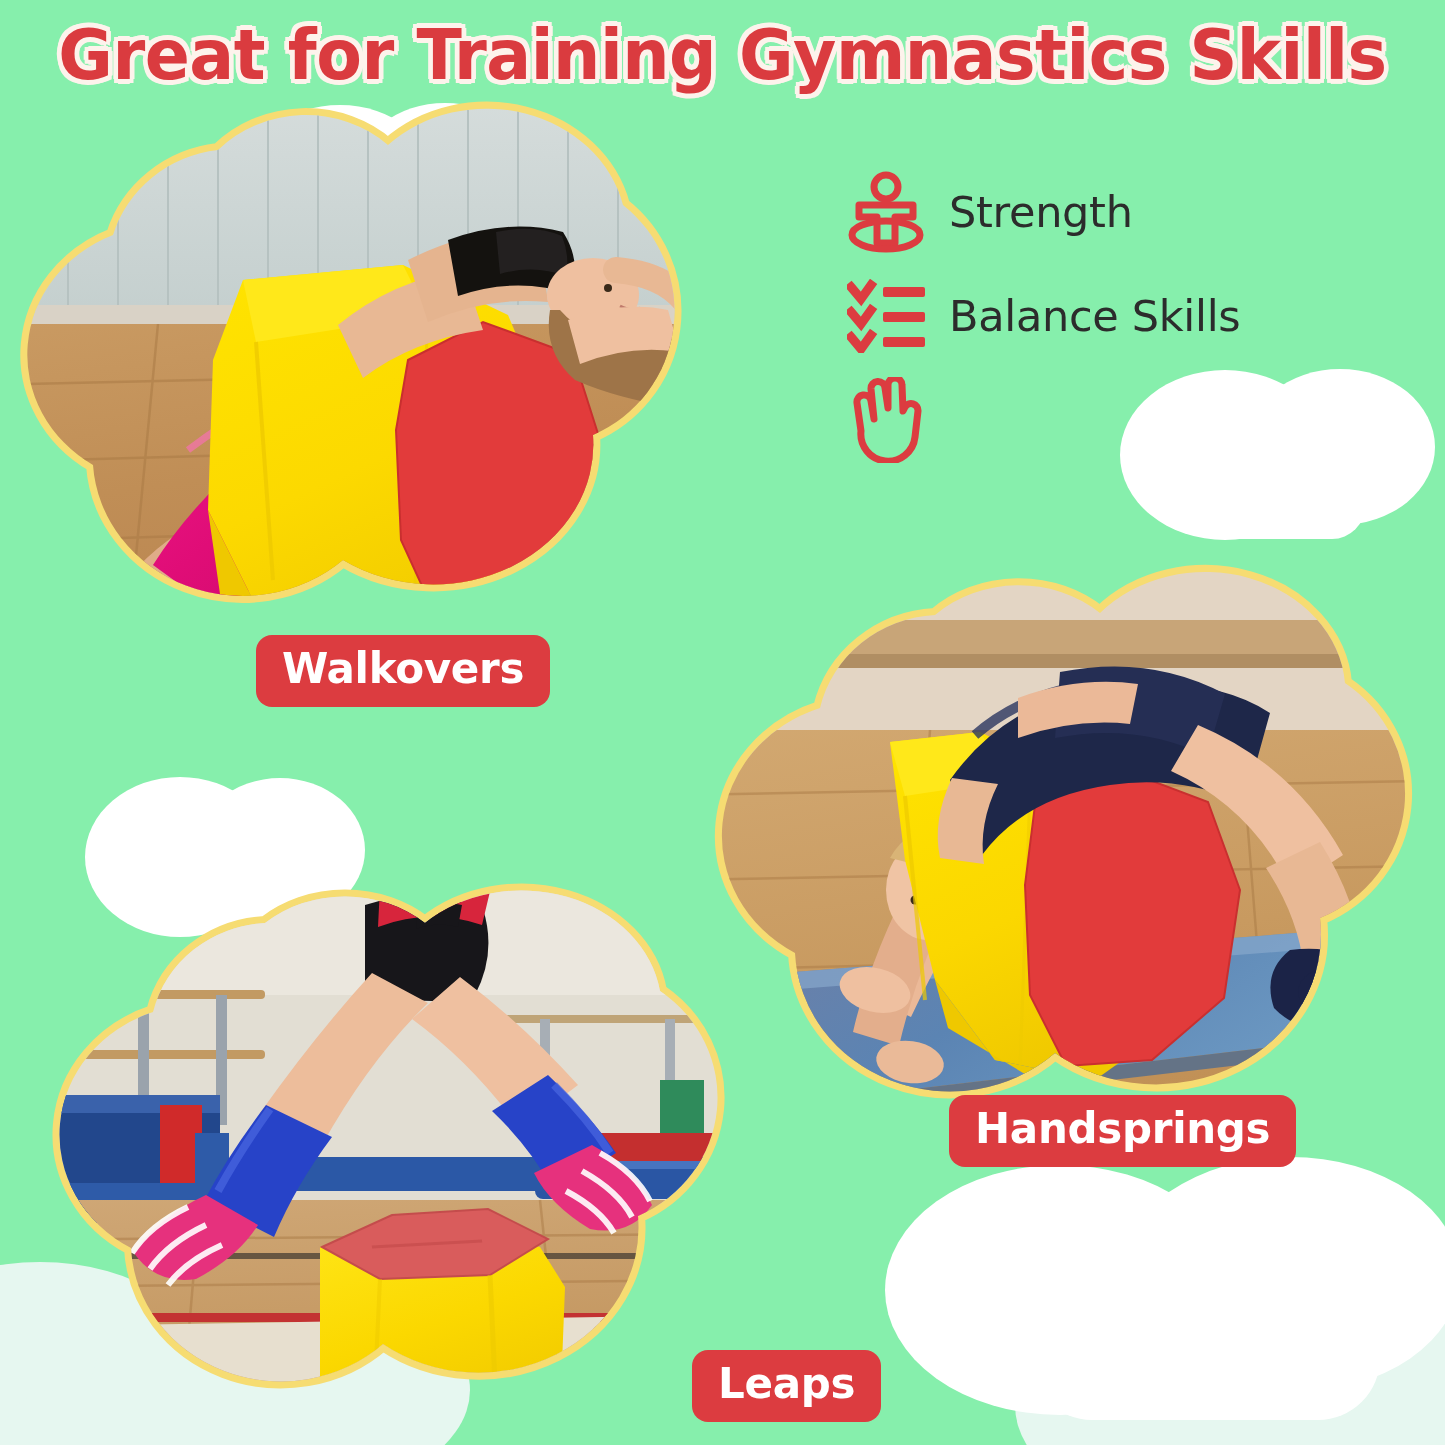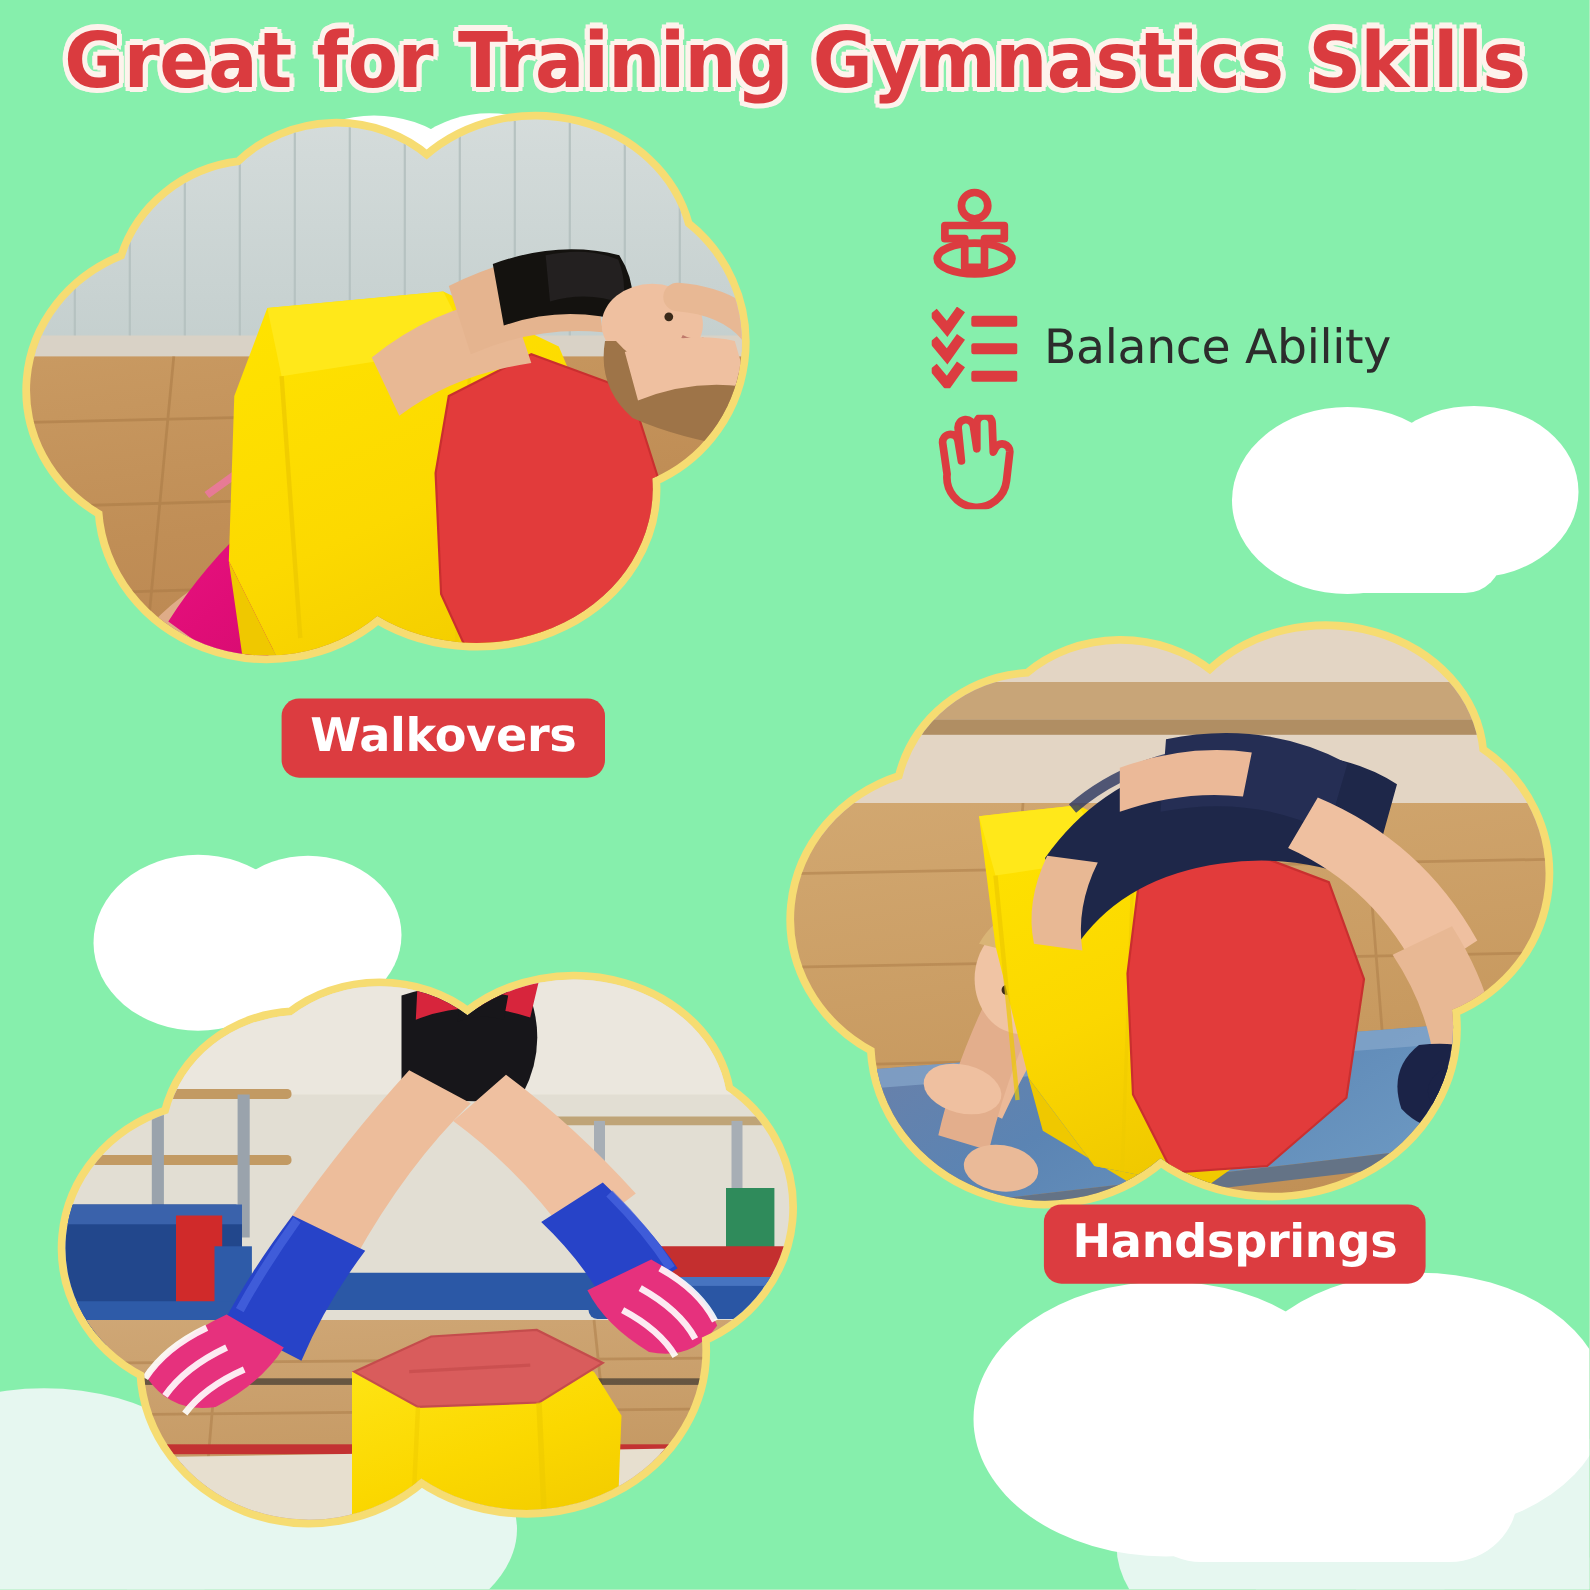--- a/index.html
+++ b/index.html
@@ -483,49 +483,51 @@
         <path d="M302,352 L372,320 L468,314 L528,344 L470,380 L360,384 Z" fill="#D95C5C"></path>
         <path d="M302,352 L372,320 L468,314 L528,344 L470,380 L360,384 Z" fill="none" stroke="#C44C4C" stroke-width="2"></path>
         <path d="M352,352 L462,346" stroke="#C44C4C" stroke-width="3" opacity="0.7" fill="none"></path>
 
         <path d="M470,380 L478,552" stroke="#EDC900" stroke-width="5" fill="none" opacity="0.6"></path>
         <path d="M360,384 L352,554" stroke="#EDC900" stroke-width="4" fill="none" opacity="0.5"></path>
         <path d="M300,518 L355,556 L470,560 L440,570 L310,556 Z" fill="#EFC800"></path>
       </g>
     </svg>
   </div>
+  <div class="caption-badge" style="left:692px; top:1350px;">Leaps</div>
 
   <div id="feature-list">
 
     <div class="feature-row">
       <span class="feature-icon">
         <svg width="78" height="82" viewBox="0 0 78 82">
           <circle cx="39" cy="16" r="12" fill="none" stroke="#DC3C40" stroke-width="7"></circle>
           <path d="M12,34 h54 v12 h-18 v26 h-18 v-26 h-18 z" fill="none" stroke="#DC3C40" stroke-width="7" stroke-linejoin="round"></path>
           <ellipse cx="39" cy="64" rx="34" ry="14" fill="none" stroke="#DC3C40" stroke-width="7"></ellipse>
         </svg>
       </span>
+      <span class="feature-label">Strength</span>
     </div>
 
     <div class="feature-row">
       <span class="feature-icon">
         <svg width="78" height="74" viewBox="0 0 78 74">
           <g fill="none" stroke="#DC3C40" stroke-width="9" stroke-linecap="square">
             <path d="M4,8 L14,20 L24,6"></path>
             <path d="M4,33 L14,45 L24,31"></path>
             <path d="M4,58 L14,70 L24,56"></path>
           </g>
           <g fill="#DC3C40">
             <rect x="36" y="8" width="42" height="10" rx="2"></rect>
             <rect x="36" y="33" width="42" height="10" rx="2"></rect>
             <rect x="36" y="58" width="42" height="10" rx="2"></rect>
           </g>
         </svg>
       </span>
-      <span class="feature-label">Balance Ability</span>
+      <span class="feature-label">Balance Skills</span>
     </div>
 
     <div class="feature-row">
       <span class="feature-icon">
         <svg width="78" height="86" viewBox="0 0 78 86">
           <path d="M14,54
                    L10,26 a7,7 0 0 1 14,-2 l3,18
                    L24,12 a7,7 0 0 1 14,-1 l3,20
                    L41,8 a7,7 0 0 1 14,0 l1,26
                    L58,30 a7,7 0 0 1 13,4 l-3,26

